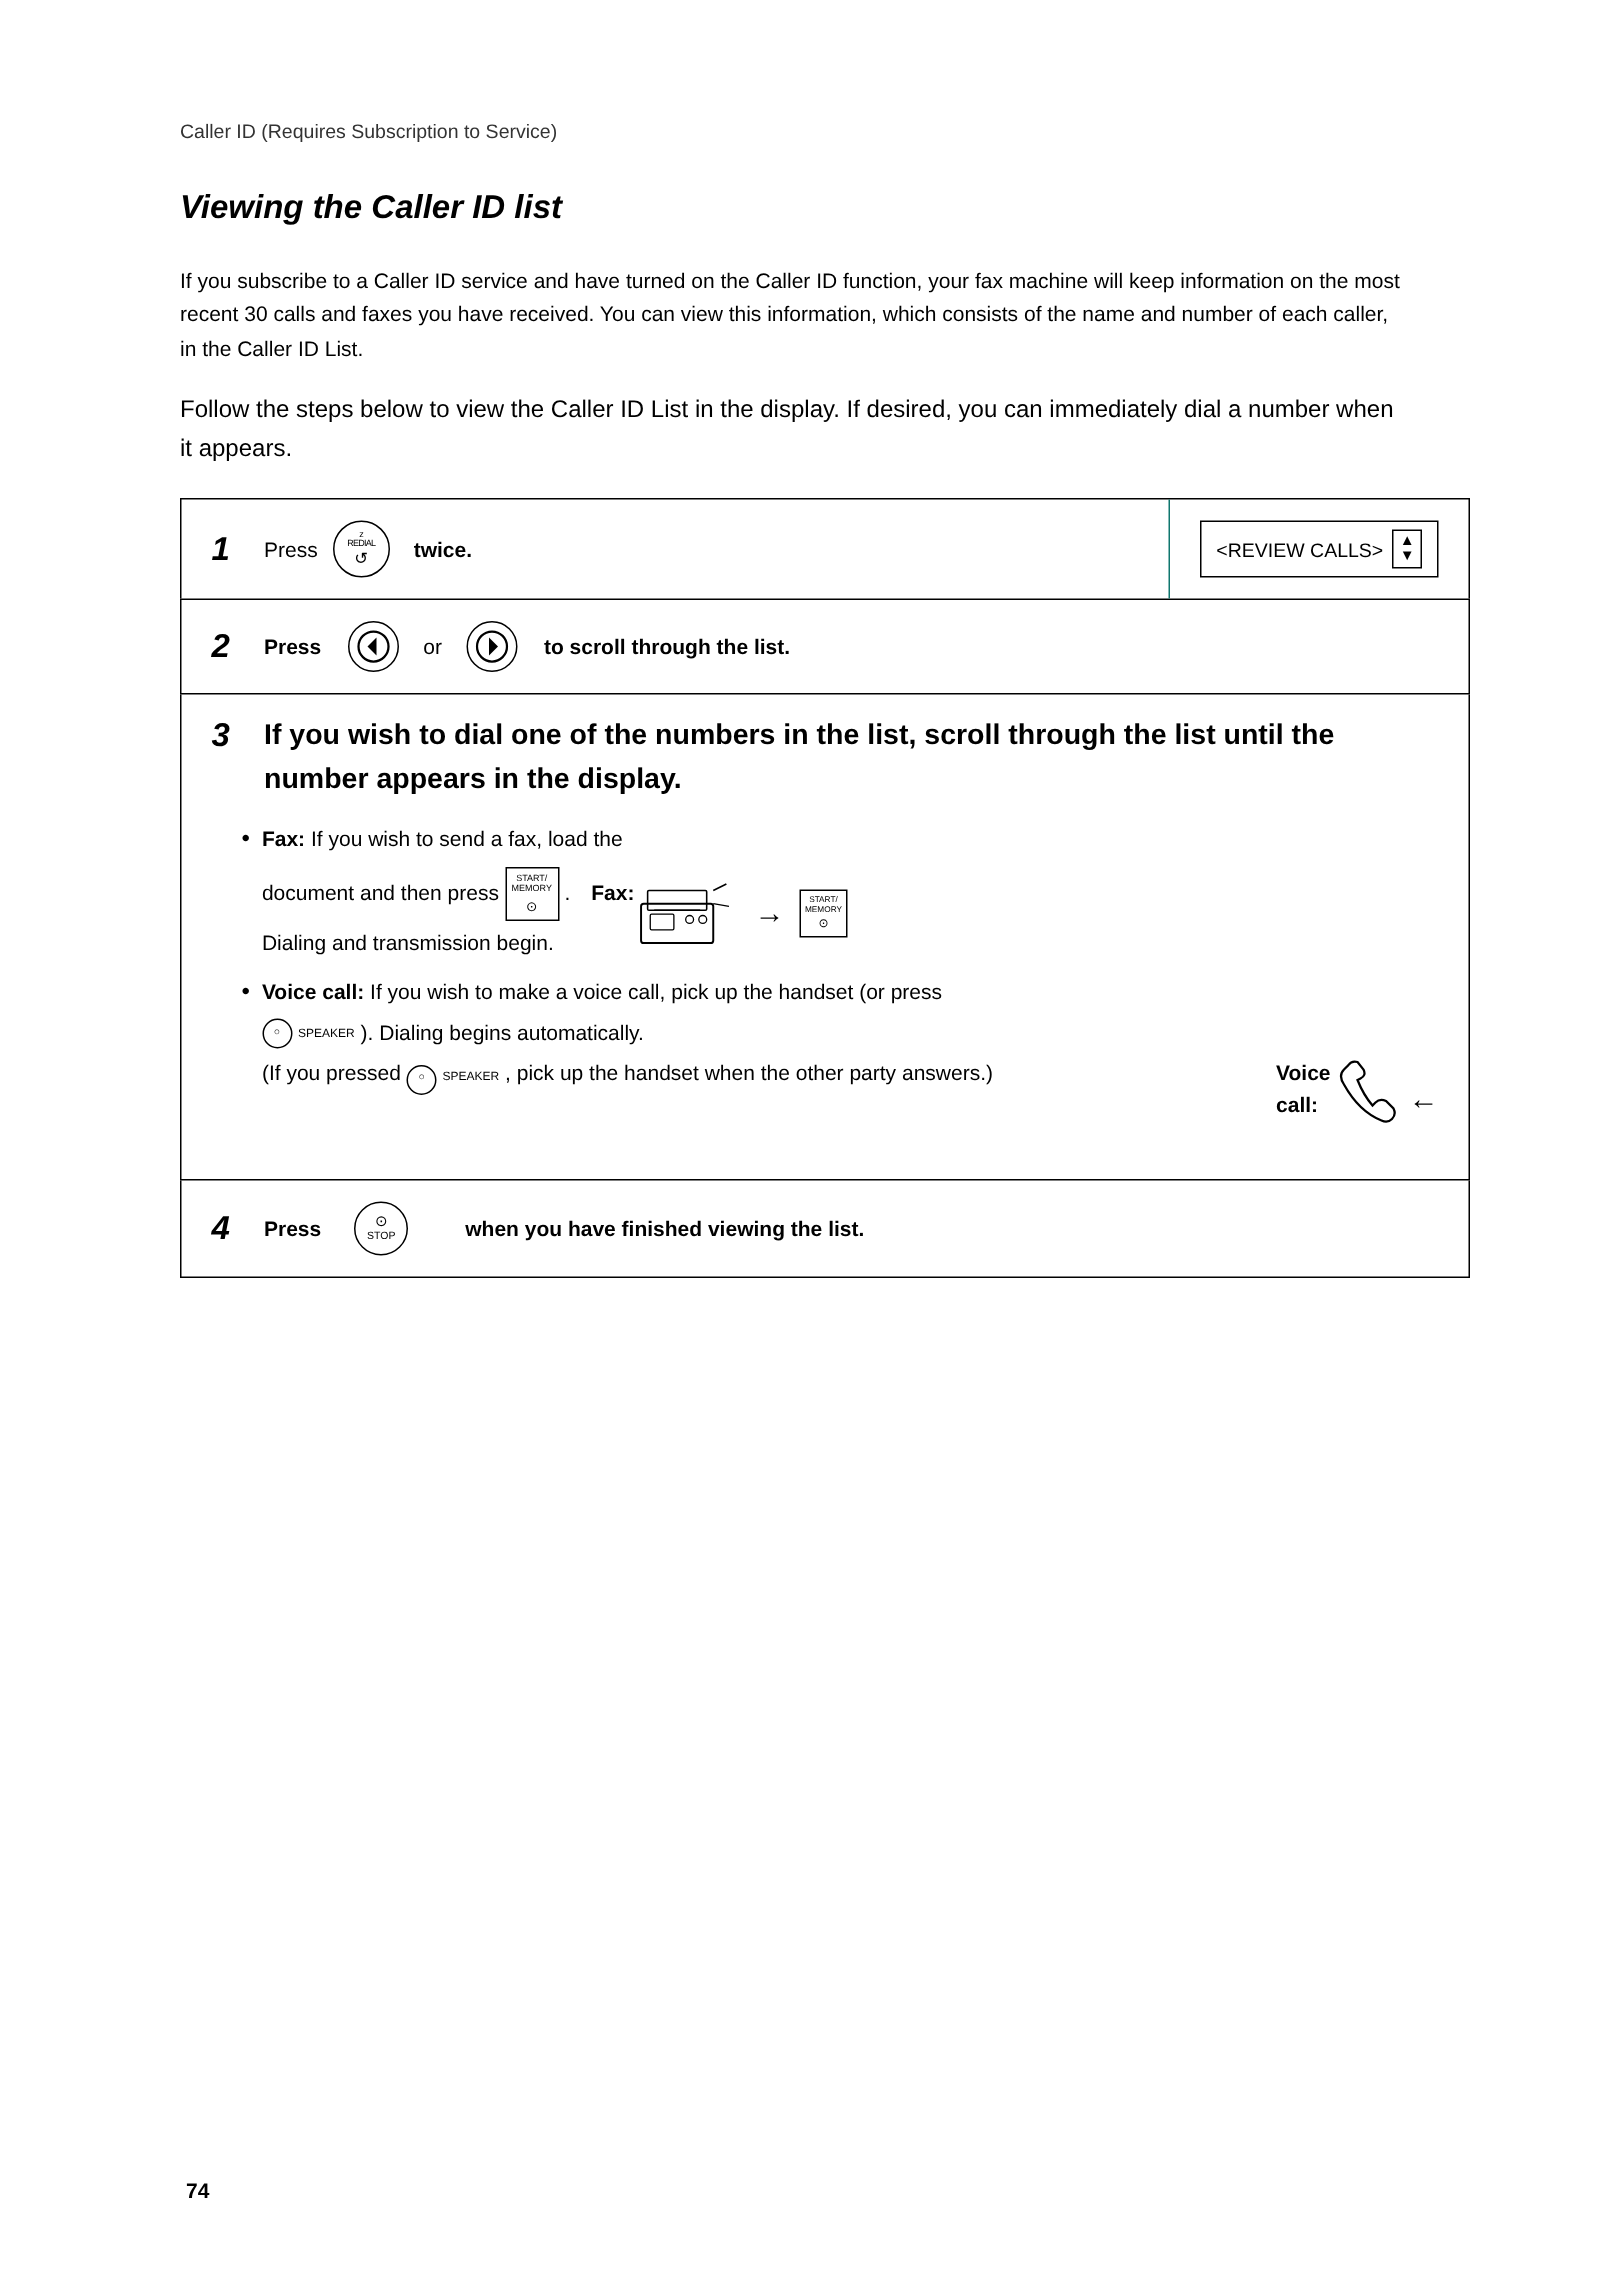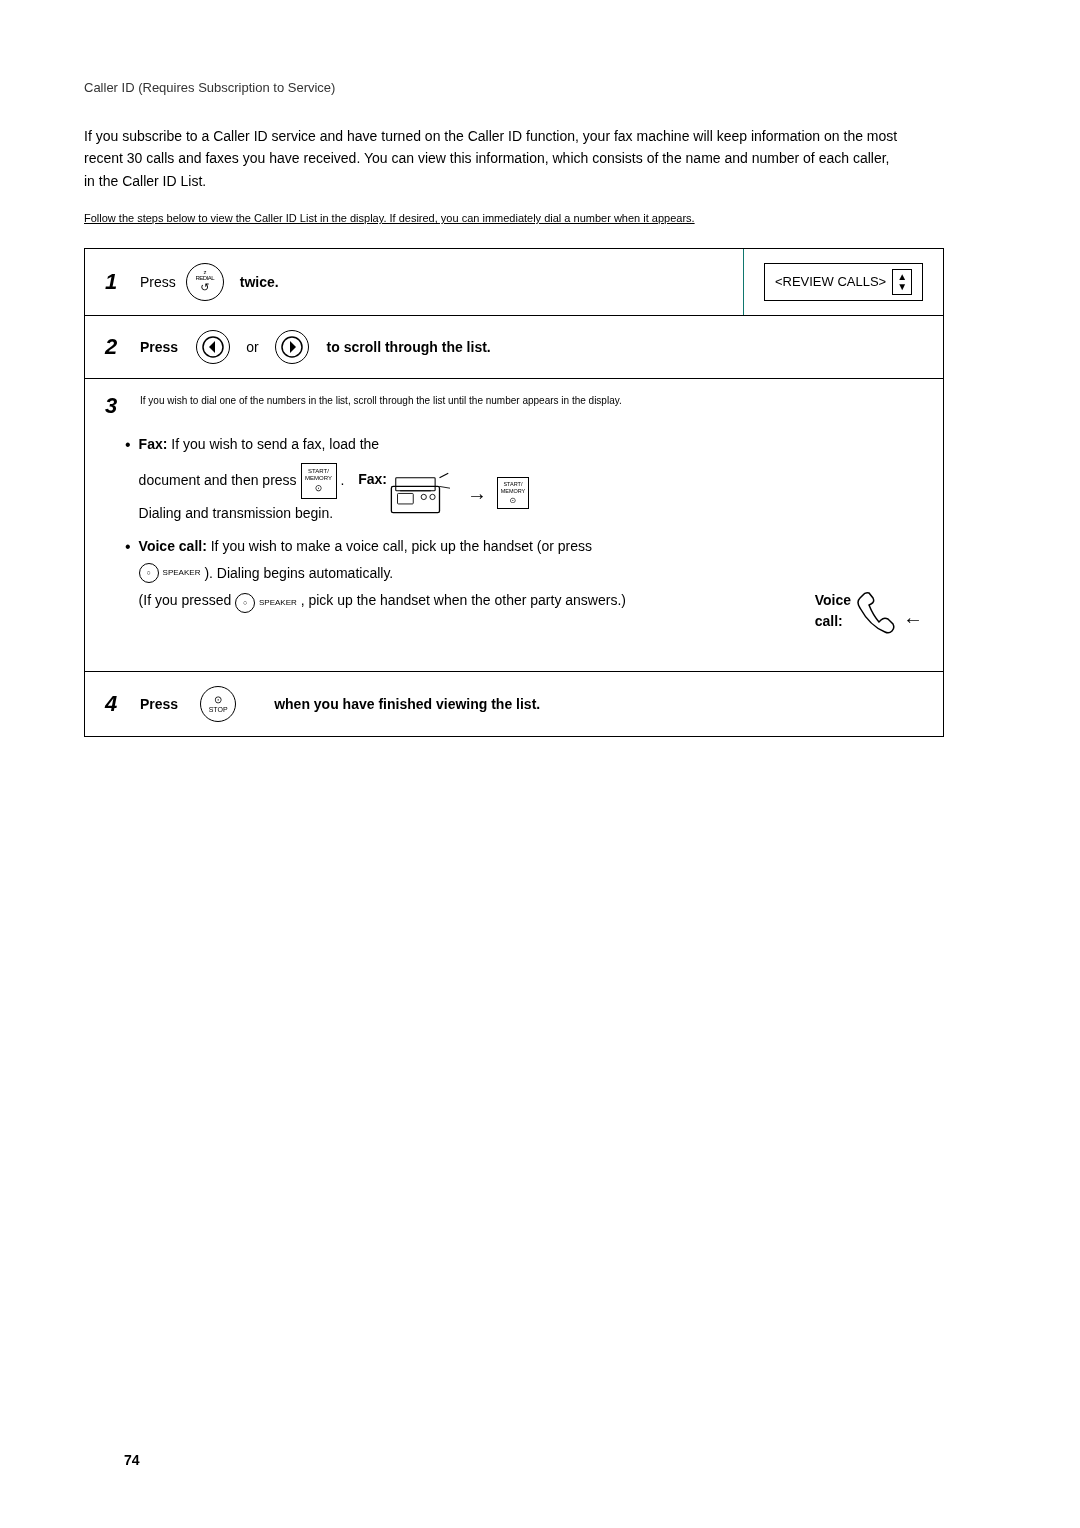--- a/index.html
+++ b/index.html
@@ -8,21 +8,21 @@
       font-family: Arial, Helvetica, sans-serif;
       font-size: 14px;
       color: #000;
       width: 1080px;
       min-height: 1528px;
       position: relative;
     }
     .page {
       width: 1080px;
       min-height: 1528px;
-      padding: 80px 100px 80px 84px;
+      padding: 80px 100px 80px 120px;
       position: relative;
     }
     .breadcrumb {
       font-size: 13px;
       color: #333;
       margin-bottom: 30px;
     }
     .section-title {
       font-size: 22px;
       font-weight: bold;
@@ -45,25 +45,24 @@
       align-items: flex-start;
       gap: 8px;
     }
     .bullet-point::before {
       content: '◆';
       font-size: 12px;
       margin-top: 2px;
       flex-shrink: 0;
     }
     .follow-text {
-      font-size: 11px;
+      font-size: 16px;
       line-height: 1.6;
       margin-bottom: 20px;
       max-width: 820px;
-      text-decoration: underline;
     }
     
     .steps-table {
       border: 1.5px solid #000;
       width: 100%;
       max-width: 860px;
       border-collapse: collapse;
     }
     .steps-table td {
       padding: 0;
@@ -249,20 +248,21 @@
       gap: 10px;
     }
   </style>
 </head>
 <body>
 
 <div class="page">
 
   <div class="breadcrumb">Caller ID (Requires Subscription to Service)</div>
 
+  <h2 class="section-title">Viewing the Caller ID list</h2>
 
   <p class="intro-text">If you subscribe to a Caller ID service and have turned on the Caller ID function, your fax machine will keep information on the most recent 30 calls and faxes you have received. You can view this information, which consists of the name and number of each caller, in the Caller ID List.</p>
 
 
   <p class="follow-text">Follow the steps below to view the Caller ID List in the display. If desired, you can immediately dial a number when it appears.</p>
 
   <table class="steps-table">
 
     <tbody>
         <tr class="step-row">
@@ -314,21 +314,21 @@
           <span style="font-weight:bold; margin-left:8px;">to  scroll through the list.</span>
         </div>
       </td>
     </tr>
 
     <tr class="step-row">
       <td>
         <div class="step3-content">
           <div class="step3-header">
             <span class="step-number">3</span>
-            <span style="font-weight:normal; font-size:10px; line-height:1.5;">If you wish to dial one of the numbers in the list, scroll through the list until the number appears in the display.</span>
+            <span style="font-weight:bold; font-size:19px; line-height:1.5;">If you wish to dial one of the numbers in the list, scroll through the list until the number appears in the display.</span>
           </div>
           <div class="sub-bullets">
 
             <div class="sub-bullet">
               <div class="sub-bullet-content">
                 <div>
                   <span style="font-weight:bold;">Fax:</span>
                   <span> If you wish to send a fax, load the</span>
                 </div>
                 <div class="fax-row">

